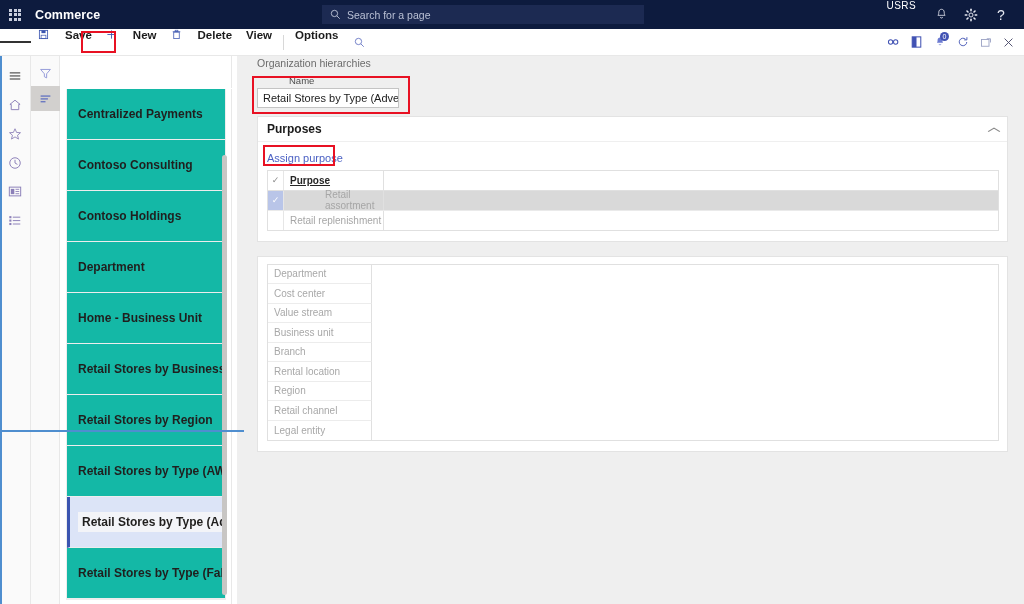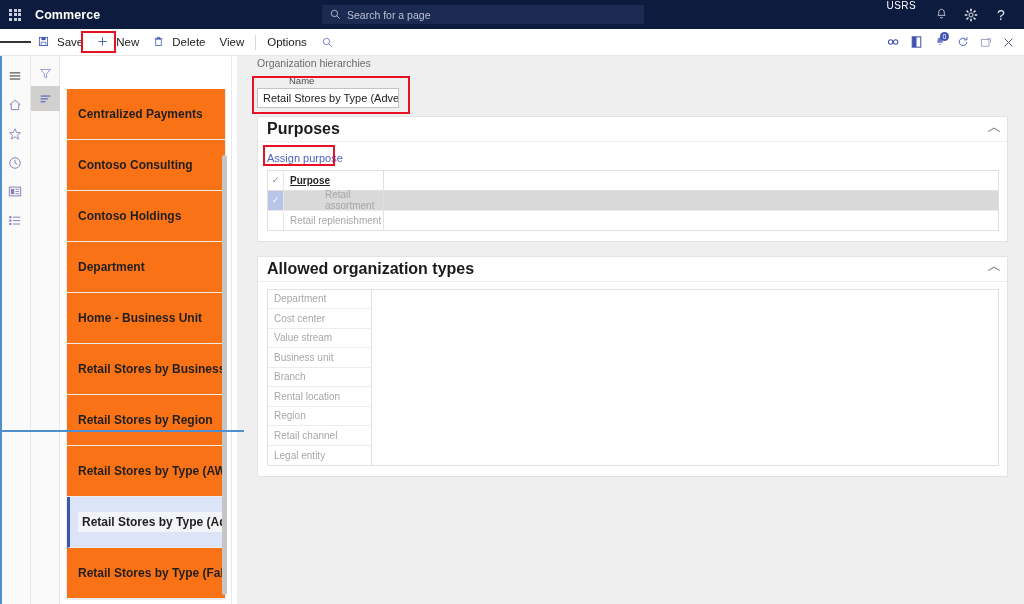--- a/index.html
+++ b/index.html
@@ -73,24 +73,24 @@
   }
   .hamburger {
     width: 31px; height: 27px;
     display: flex; align-items: center; justify-content: center;
     cursor: pointer;
   }
   .hamburger span {
     display:block; width: 13px; height: 1.5px; background: #333; margin: 2px 0;
   }
   .tb-btn {
-    display: flex; align-items: center; gap: 8px;
+    display: flex; align-items: flex-start; gap: 16px;
     height: 27px; padding: 0 7px;
     font-size: 11.5px; color: #1b1b1b;
-    cursor: pointer; white-space: nowrap;
+    cursor: pointer; white-space: nowrap; font-weight: bold;
   }
   .tb-sep {
     width: 1px; height: 15px; background: #d8d8d8; margin: 0 4px;
   }
   .tb-search { padding: 0 8px; cursor: pointer; display:flex; align-items:center; height:27px;}
   .toolbar-right {
     margin-left: auto; display: flex; align-items: center; height: 27px;
     padding-right: 4px;
   }
   .tr-ic {
@@ -169,21 +169,21 @@
   }
   .listinner { margin: 0 6px 0 6px; border: 1px solid #ededed; border-top:none; }
   .list-item {
     height: 51px;
     display: flex; align-items: center;
     padding-left: 11px;
     border-bottom: 1px solid #ededed;
     font-size: 12px; font-weight: bold; color: #201f1e;
     cursor: pointer;
     white-space: nowrap; overflow: hidden;
-    background: #f97316;
+    background: #14b8a6;
     position: relative;
   }
   .list-item.selected {
     background: #dce4f7;
     border-left: 3px solid #3b55b0;
     padding-left: 8px;
   }
   .list-item.selected .li-label {
     background: #f3f4f8;
     padding: 3px 2px 3px 4px;
@@ -235,21 +235,21 @@
   .card {
     background: #ffffff;
     margin: 8px 16px 0 13px;
     border: 1px solid #e3e3e3;
     position: relative;
   }
   .card-head {
     height: 25px;
     display: flex; align-items: center;
     padding: 0 8px 0 9px;
-    font-size: 16px; font-weight: bold; color: #1b1b1b;
+    font-size: 12px; font-weight: bold; color: #1b1b1b;
     border-bottom: 1px solid #efefef;
     cursor: pointer;
   }
   .chev {
     margin-left: auto; color: #8a8a8a; font-size: 10px;
     transform: scaleX(1.4);
   }
   .card-body { padding: 0; }
 
   .assign-row { padding: 6px 0 4px 9px; }
@@ -627,28 +627,20 @@
                 <div class="gcell-txt">Retail replenishment</div>
                 <div class="gcell-rest"></div>
               </div>
             </div>
         </div>
       </div>
       <div class="hl-assign"></div>
     </div>
 
     <div class="card" style="margin-top:14px;">
-      <div class="card-head">
-        <span>Allowed organization types</span>
-        <span class="chev">
-          <svg width="10" height="6" viewBox="0 0 12 7">
-              <polyline points="1,5.5 6,1.2 11,5.5" fill="none" stroke="#8a8a8a" stroke-width="1.1"></polyline>
-            </svg>
-        </span>
-      </div>
       <div class="card-body">
         <div class="grid2">
           <div class="grid2-col" id="allowed-col">
               <div class="grid2-cell">Department</div>
               <div class="grid2-cell">Cost center</div>
               <div class="grid2-cell">Value stream</div>
               <div class="grid2-cell">Business unit</div>
               <div class="grid2-cell">Branch</div>
               <div class="grid2-cell">Rental location</div>
               <div class="grid2-cell">Region</div>

